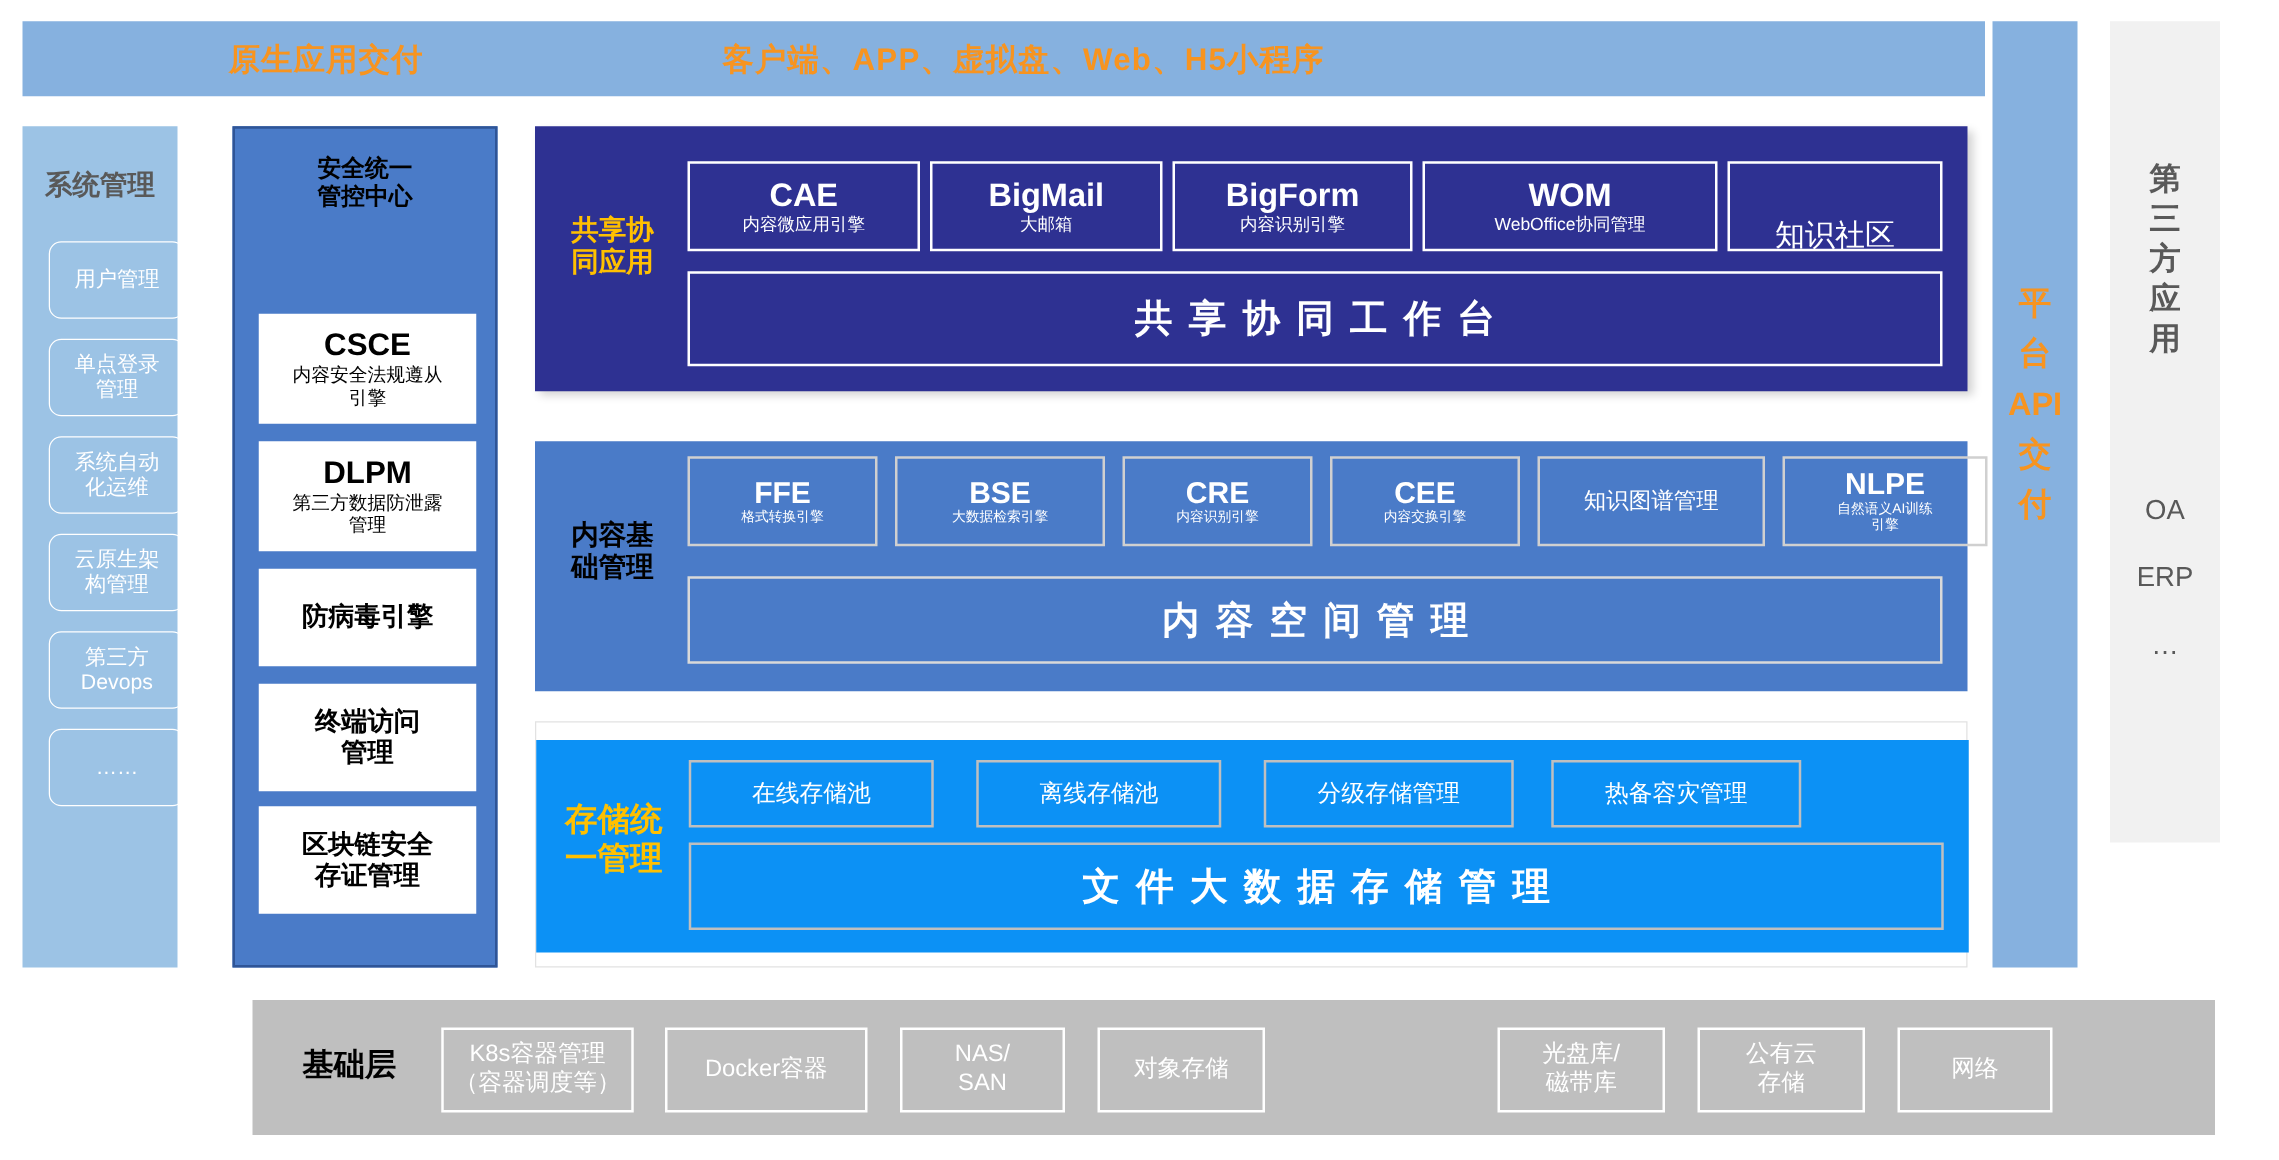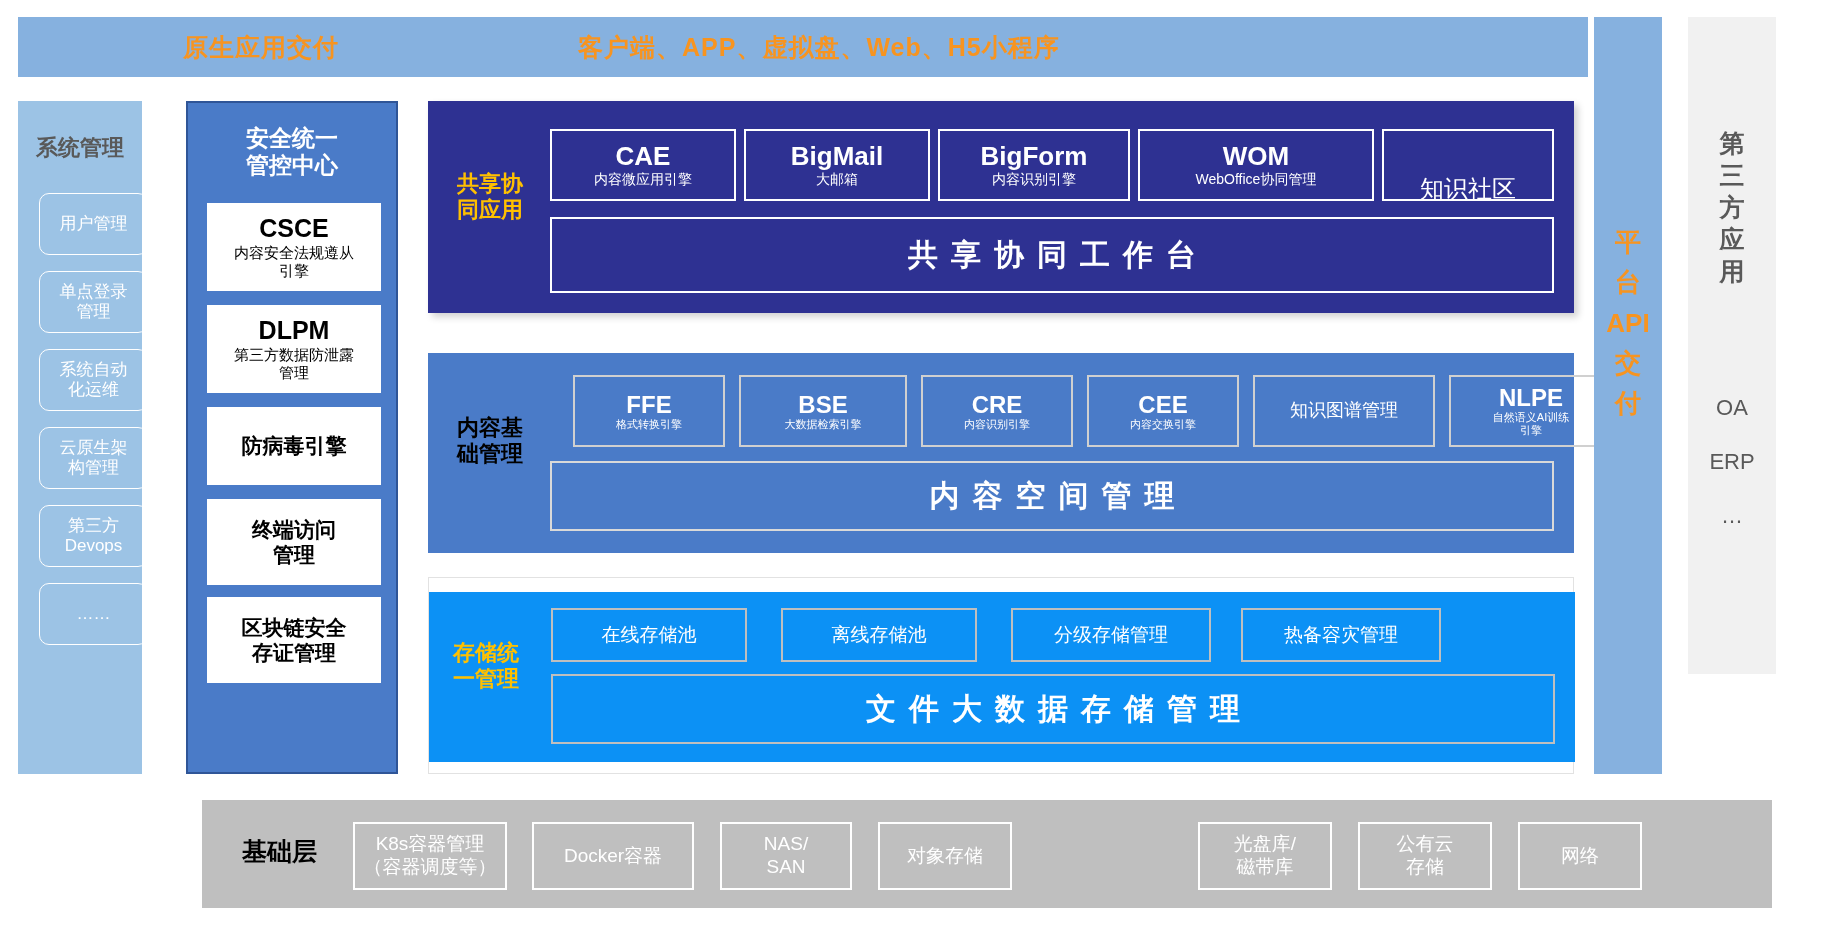--- a/index.html
+++ b/index.html
@@ -54,28 +54,28 @@
     text-align: center; line-height: 1.2;
   }
 
   
   #sec-col {
     left: 186px; top: 101px; width: 212px; height: 673px;
     background: #4A7BC8; border: 2px solid #2F5597;
   }
   #sec-col .title {
     position: absolute; left: 0; top: 22px; width: 100%;
-    text-align: center; font-size: 23px; font-weight: bold;
-    color: #ffffff; line-height: 1.18;
+    text-align: center; font-size: 19px; font-weight: bold;
+    color: #000000; line-height: 1.18;
   }
   #sec-col .card {
     position: absolute; left: 19px; width: 174px;
     background: #ffffff; color: #000000;
     display: flex; flex-direction: column;
-    justify-content: center; text-align: center;
+    justify-content: center; text-align: center; margin-top: 48px;
   }
   #sec-col .card .abbr { font-size: 25px; font-weight: bold; line-height: 1.1; }
   #sec-col .card .desc { font-size: 15px; line-height: 1.18; margin-top: 2px; }
   #sec-col .card .plain { font-size: 21px; font-weight: bold; line-height: 1.2; }
 
   
   #row-share {
     left: 428px; top: 101px; width: 1146px; height: 212px;
     background: #2E3192;
     box-shadow: 4px 4px 7px rgba(0,0,0,0.18);
@@ -105,24 +105,24 @@
   #row-content {
     left: 428px; top: 353px; width: 1146px; height: 200px;
     background: #4A7BC8;
   }
   #row-content .rowlabel {
     position: absolute; left: 14px; top: 62px; width: 96px;
     text-align: center; font-size: 22px; font-weight: bold;
     color: #000000; line-height: 1.2;
   }
   #row-content .tile {
-    position: absolute; top: 22px; height: 68px;
+    position: absolute; top: 12px; height: 68px;
     border: 2px solid #D0D0D0; color: #ffffff;
     display: flex; flex-direction: column;
-    align-items: center; justify-content: center; text-align: center; margin-left: 23px;
+    align-items: center; justify-content: center; text-align: center;
   }
   #row-content .tile .abbr { font-size: 24px; font-weight: bold; line-height: 1.05; }
   #row-content .tile .desc { font-size: 11px; line-height: 1.15; margin-top: 1px; }
   #row-content .tile .solo { font-size: 18px; line-height: 1.1; }
   #row-content .wide {
     position: absolute; left: 122px; top: 108px; width: 1000px; height: 66px;
     border: 2px solid #D9D9D9; color: #ffffff;
     display: flex; align-items: center; justify-content: center;
     font-size: 30px; font-weight: bold; letter-spacing: 13px; text-indent: 13px;
   }
@@ -130,22 +130,22 @@
   
   #storage-outer {
     left: 428px; top: 577px; width: 1146px; height: 197px;
     background: #ffffff; border: 1px solid #E2E2E2;
   }
   #row-storage {
     left: 0; top: 14px; width: 1146px; height: 170px;
     background: #0C91F5;
   }
   #row-storage .rowlabel {
-    position: absolute; left: 24px; top: 48px; width: 96px;
-    text-align: left; font-size: 22px; font-weight: bold;
+    position: absolute; left: 14px; top: 48px; width: 96px;
+    text-align: center; font-size: 26px; font-weight: bold;
     color: #FFC000; line-height: 1.2;
   }
   #row-storage .tile {
     position: absolute; top: 16px; height: 50px;
     border: 2px solid #BFBFBF; color: #ffffff;
     display: flex; align-items: center; justify-content: center;
     text-align: center; font-size: 19px;
   }
   #row-storage .wide {
     position: absolute; left: 122px; top: 82px; width: 1000px; height: 66px;

